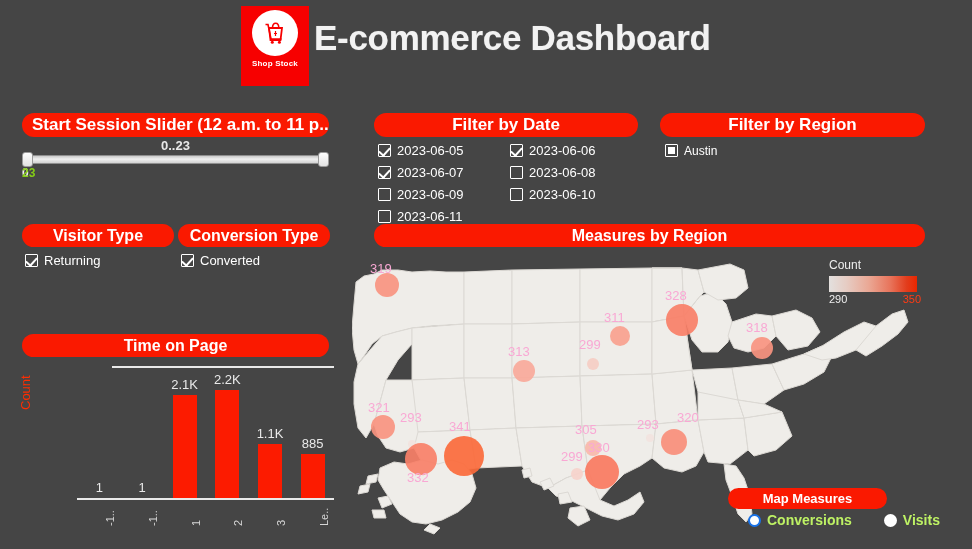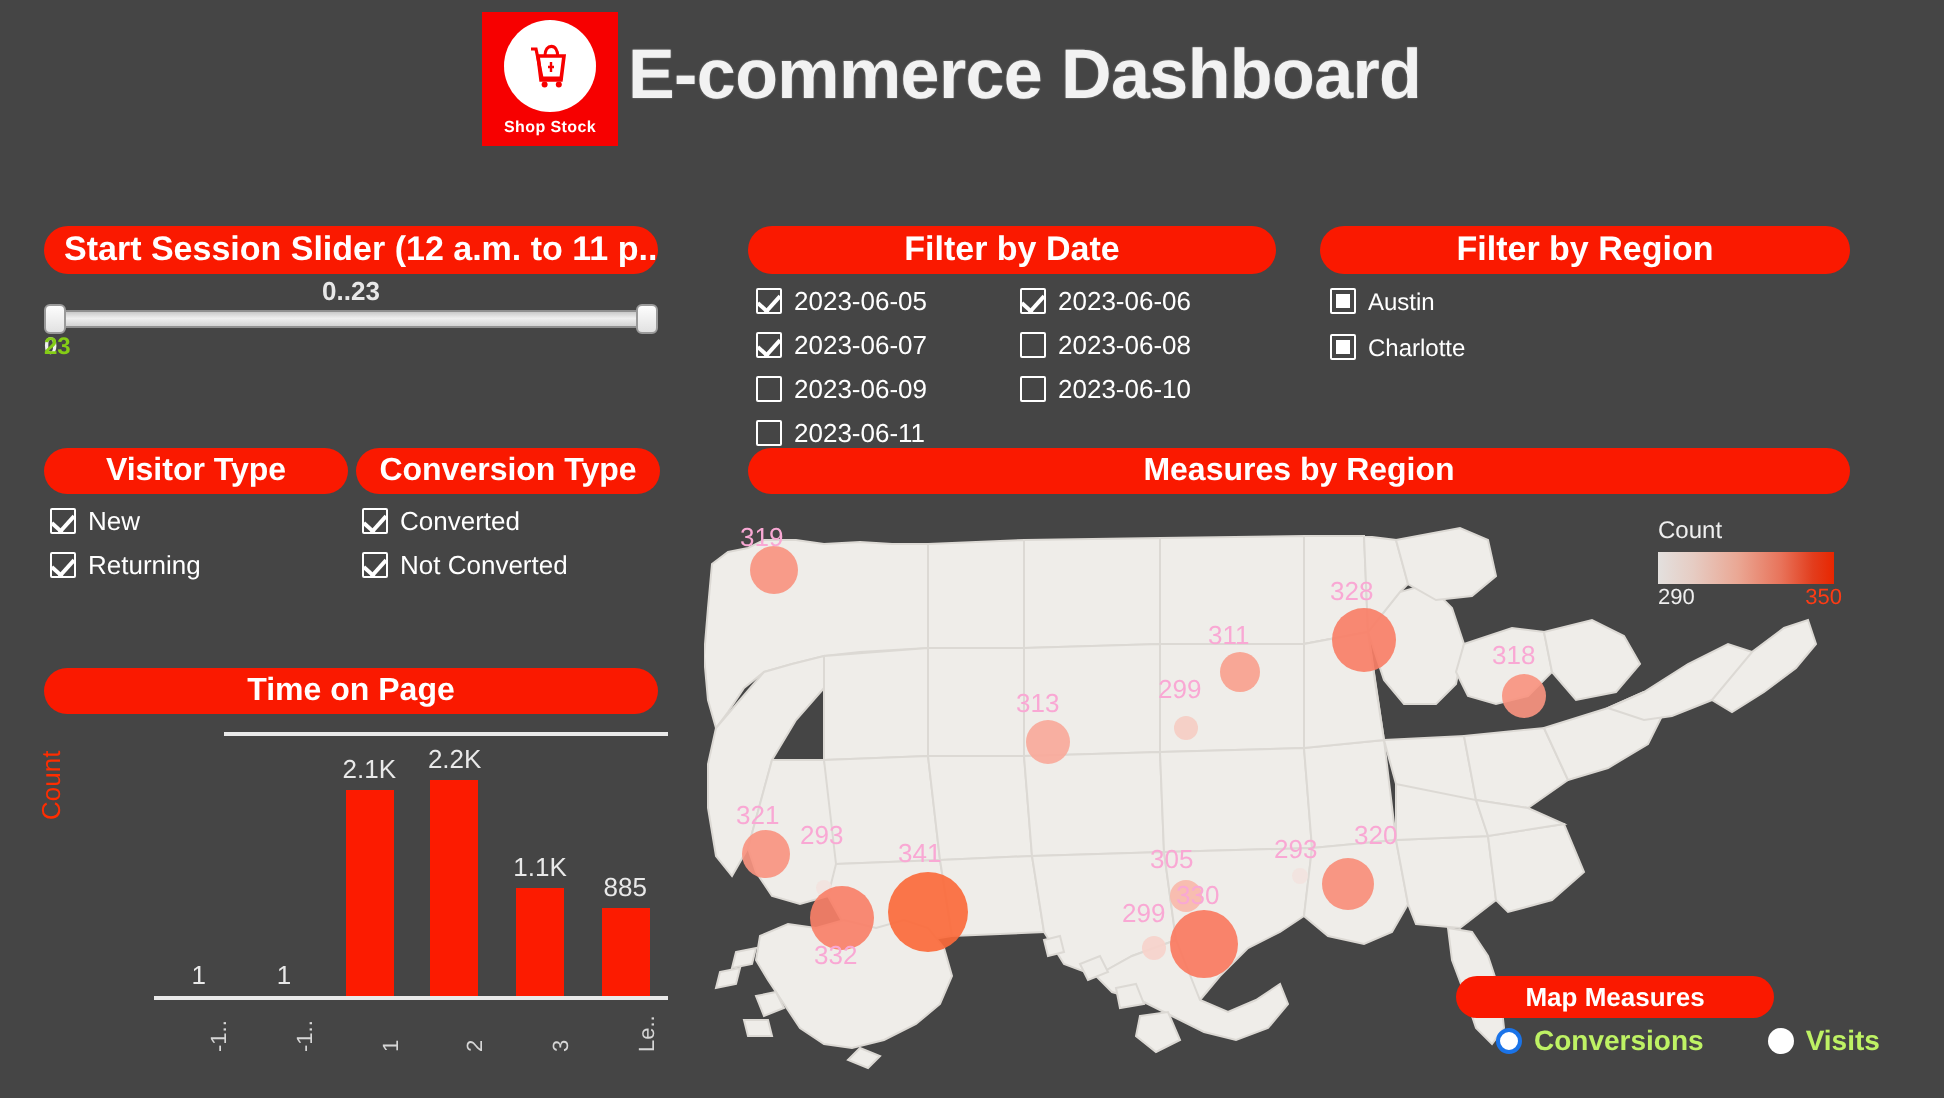--- a/index.html
+++ b/index.html
@@ -8,21 +8,21 @@
     background:#454545;
     font-family:"Liberation Sans", sans-serif;
     color:#ffffff;
     position:relative;
   }
   .abs{position:absolute;}
 
   
   #header{left:0;top:0;width:972px;height:82px;}
   #logo{
-    position:absolute;left:241px;top:6px;width:68px;height:67px;
+    position:absolute;left:241px;top:6px;width:68px;height:80px;
     background:#F70000;display:flex;flex-direction:column;
     align-items:center;justify-content:flex-start;
   }
   #logo-circle{
     width:46px;height:46px;border-radius:50%;background:#ffffff;
     margin-top:4px;position:relative;display:flex;align-items:center;justify-content:center;
   }
   #logo-text{
     font-size:8px;font-weight:bold;color:#ffffff;margin-top:3px;letter-spacing:.2px;
   }
@@ -176,37 +176,29 @@
   <div class="slider-handle" id="handle-lo"></div>
   <div class="slider-handle" id="handle-hi"></div>
 </div>
 <div class="abs" id="slider-min">0</div>
 <div class="abs" id="slider-max">23</div>
 
 <div class="abs pill" id="visitor-title">Visitor Type</div>
 <div class="abs" id="visitor-list">
   <div class="chk-row">
     <span class="cbox checked"></span>
-    <span class="lbl">New</span>
-  </div>
-  <div class="chk-row">
-    <span class="cbox checked"></span>
     <span class="lbl">Returning</span>
   </div>
 </div>
 
 <div class="abs pill" id="conversion-title">Conversion Type</div>
 <div class="abs" id="conversion-list">
   <div class="chk-row">
     <span class="cbox checked"></span>
     <span class="lbl">Converted</span>
-  </div>
-  <div class="chk-row">
-    <span class="cbox checked"></span>
-    <span class="lbl">Not Converted</span>
   </div>
 </div>
 
 <div class="abs pill" id="top-title">Time on Page</div>
 <div class="abs" id="chart-area">
   <div id="chart-topline"></div>
   <div id="chart-baseline"></div>
   <div id="y-axis-label">Count</div>
   <div id="bars-host">
       <div class="bar-val" style="left: 56.3333px; top: 118px;">1</div>
@@ -264,24 +256,20 @@
         <span class="lbl">2023-06-10</span>
       </div>
     </div>
 </div>
 
 <div class="abs pill" id="region-title">Filter by Region</div>
 <div class="abs" id="region-list">
   <div class="chk-row">
     <span class="cbox partial"></span>
     <span class="lbl">Austin</span>
-  </div>
-  <div class="chk-row">
-    <span class="cbox partial"></span>
-    <span class="lbl">Charlotte</span>
   </div>
 </div>
 
 <div class="abs pill" id="measures-title">Measures by Region</div>
 
 <div class="abs" id="map-wrap">
   <svg id="map-svg" width="620" height="290" viewBox="0 0 620 290">
     <g fill="#EFEDE9" stroke="#DCD9D4" stroke-width="1">
 
       <path d="M4 30 L12 24 L22 22 L30 18 L46 18 L60 20 L78 19 L94 20 L112 20

